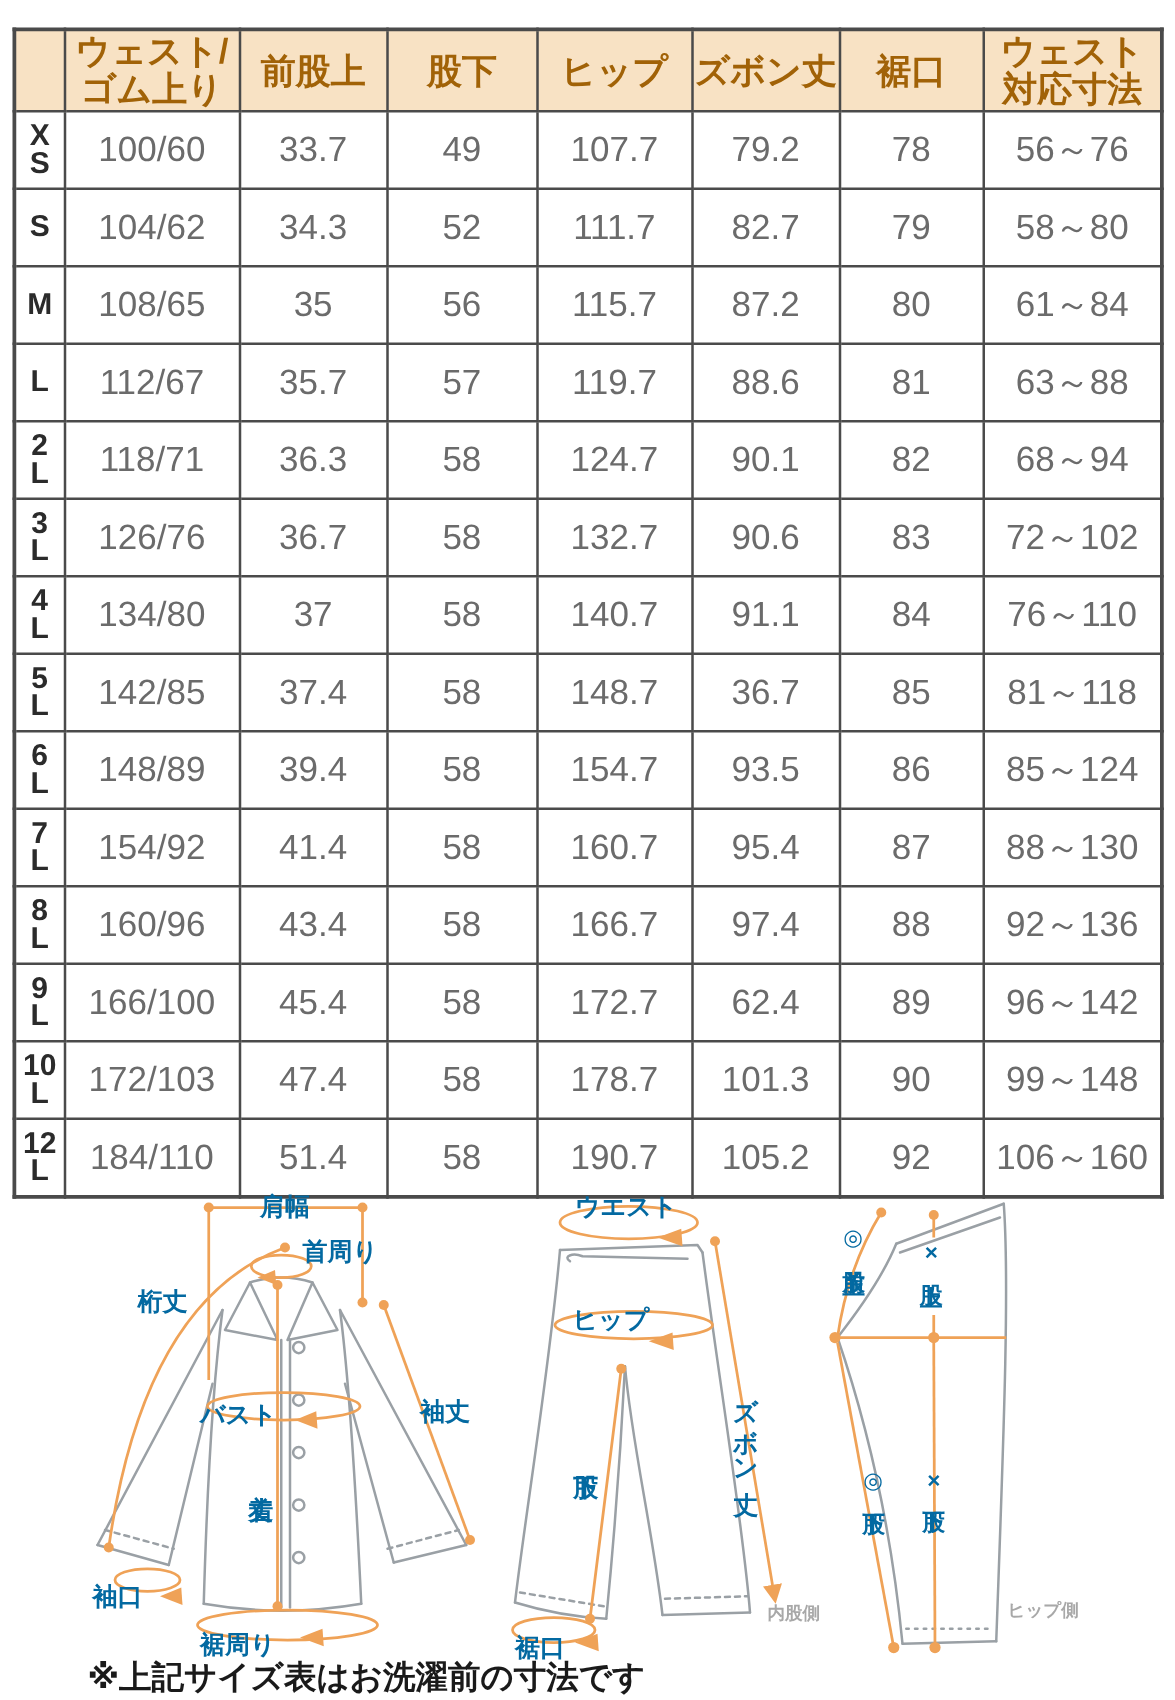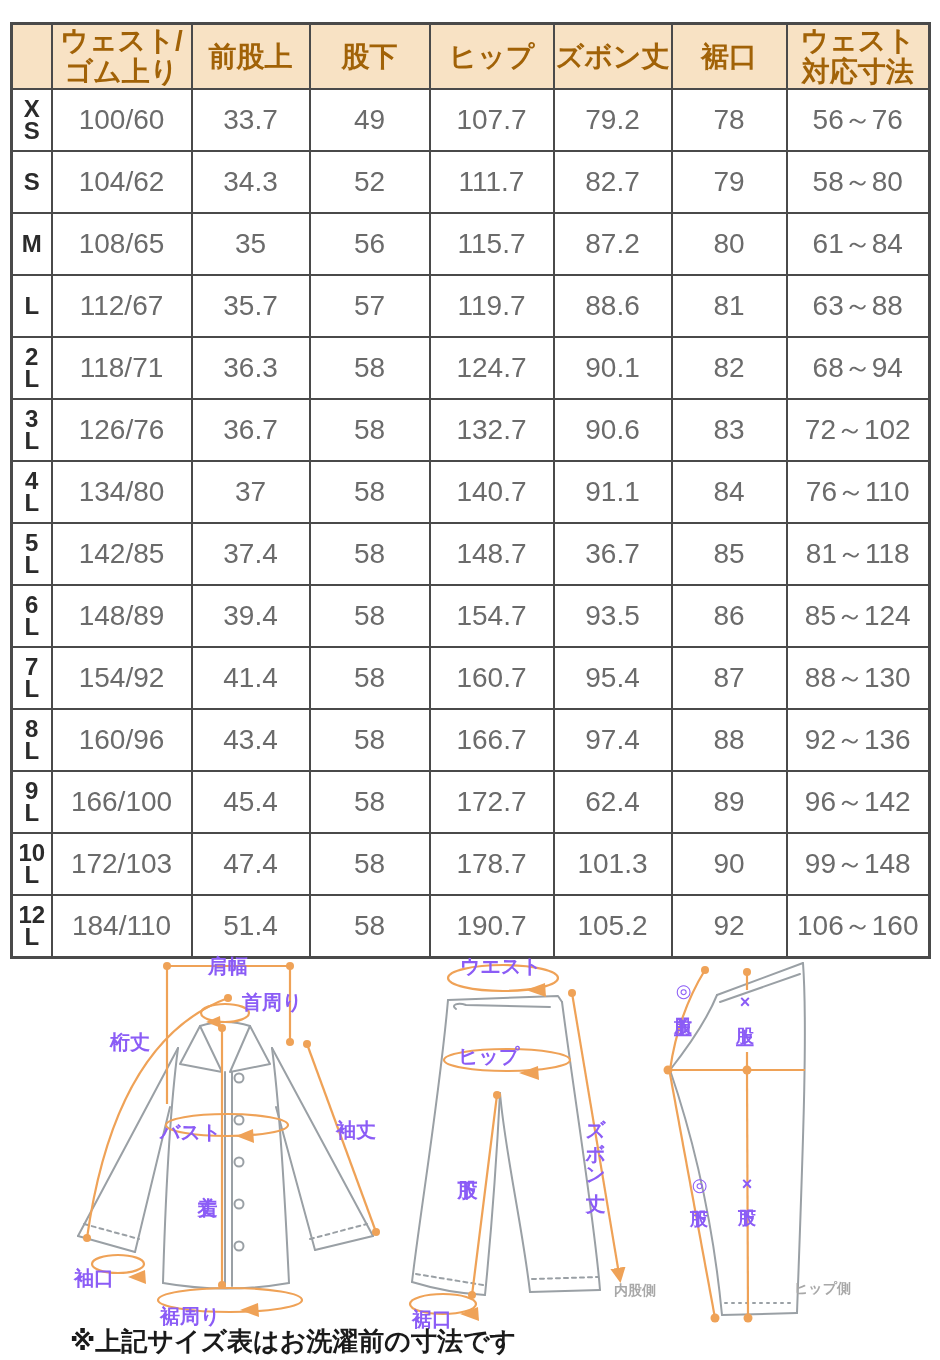--- a/index.html
+++ b/index.html
@@ -11,21 +11,21 @@
               table-layout:fixed;border:3px solid #4a4a4a;}
   #size-table th,#size-table td{border:2px solid #4a4a4a;text-align:center;vertical-align:middle;padding:0;}
   #size-table thead th{background:#f8e2c4;color:#a16207;font-size:28px;font-weight:bold;
                        height:60px;line-height:1.12;}
   #size-table tbody td{color:#6b6b6b;font-size:28px;height:56px;}
   #size-table tbody td.size{color:#2b2b2b;font-size:24px;font-weight:bold;line-height:0.92;padding:2px 0;}
 
   
   .diagram{position:absolute;}
   .diagram svg{position:absolute;left:0;top:0;}
-  .dlabel,.vlabel{position:absolute;font-weight:bold;color:#8b5cf6;font-size:20px;
+  .dlabel,.vlabel{position:absolute;font-weight:bold;color:#0369a1;font-size:20px;
                   white-space:nowrap;line-height:1;}
   .vlabel{writing-mode:vertical-rl;text-orientation:upright;letter-spacing:2px;}
   .vlabel.small{font-size:18px;letter-spacing:1px;}
   .graylbl{position:absolute;font-weight:bold;font-size:14px;color:#a8a8a8;white-space:nowrap;text-align:right;}
 
   
   #note{position:absolute;left:70px;top:1324px;font-size:26px;font-weight:bold;color:#1a1a1a;}
 </style>
 </head>
 <body>
@@ -399,17 +399,17 @@
           <circle cx="137" cy="118" r="4.5"></circle>
         <circle cx="105" cy="366" r="4.5"></circle>
           <circle cx="138" cy="366" r="4.5"></circle>
       </g>
     </svg>
     <span class="vlabel small" style="left:64px;top:28px;">◎前股上</span>
     <span class="vlabel small" style="left:126px;top:40px;">×股上</span>
     <span class="vlabel small" style="left:80px;top:222px;">◎股下</span>
     <span class="vlabel small" style="left:128px;top:222px;">×股下</span>
     <span class="graylbl" style="left:4px;top:330px;">内股側</span>
-    <span class="graylbl" style="left:184px;top:328px;">ヒップ側</span>
+    <span class="graylbl" style="left:196px;top:328px;">ヒップ側</span>
   </div>
 
   <div id="note">※上記サイズ表はお洗濯前の寸法です</div>
 </div>
 
 </body></html>

